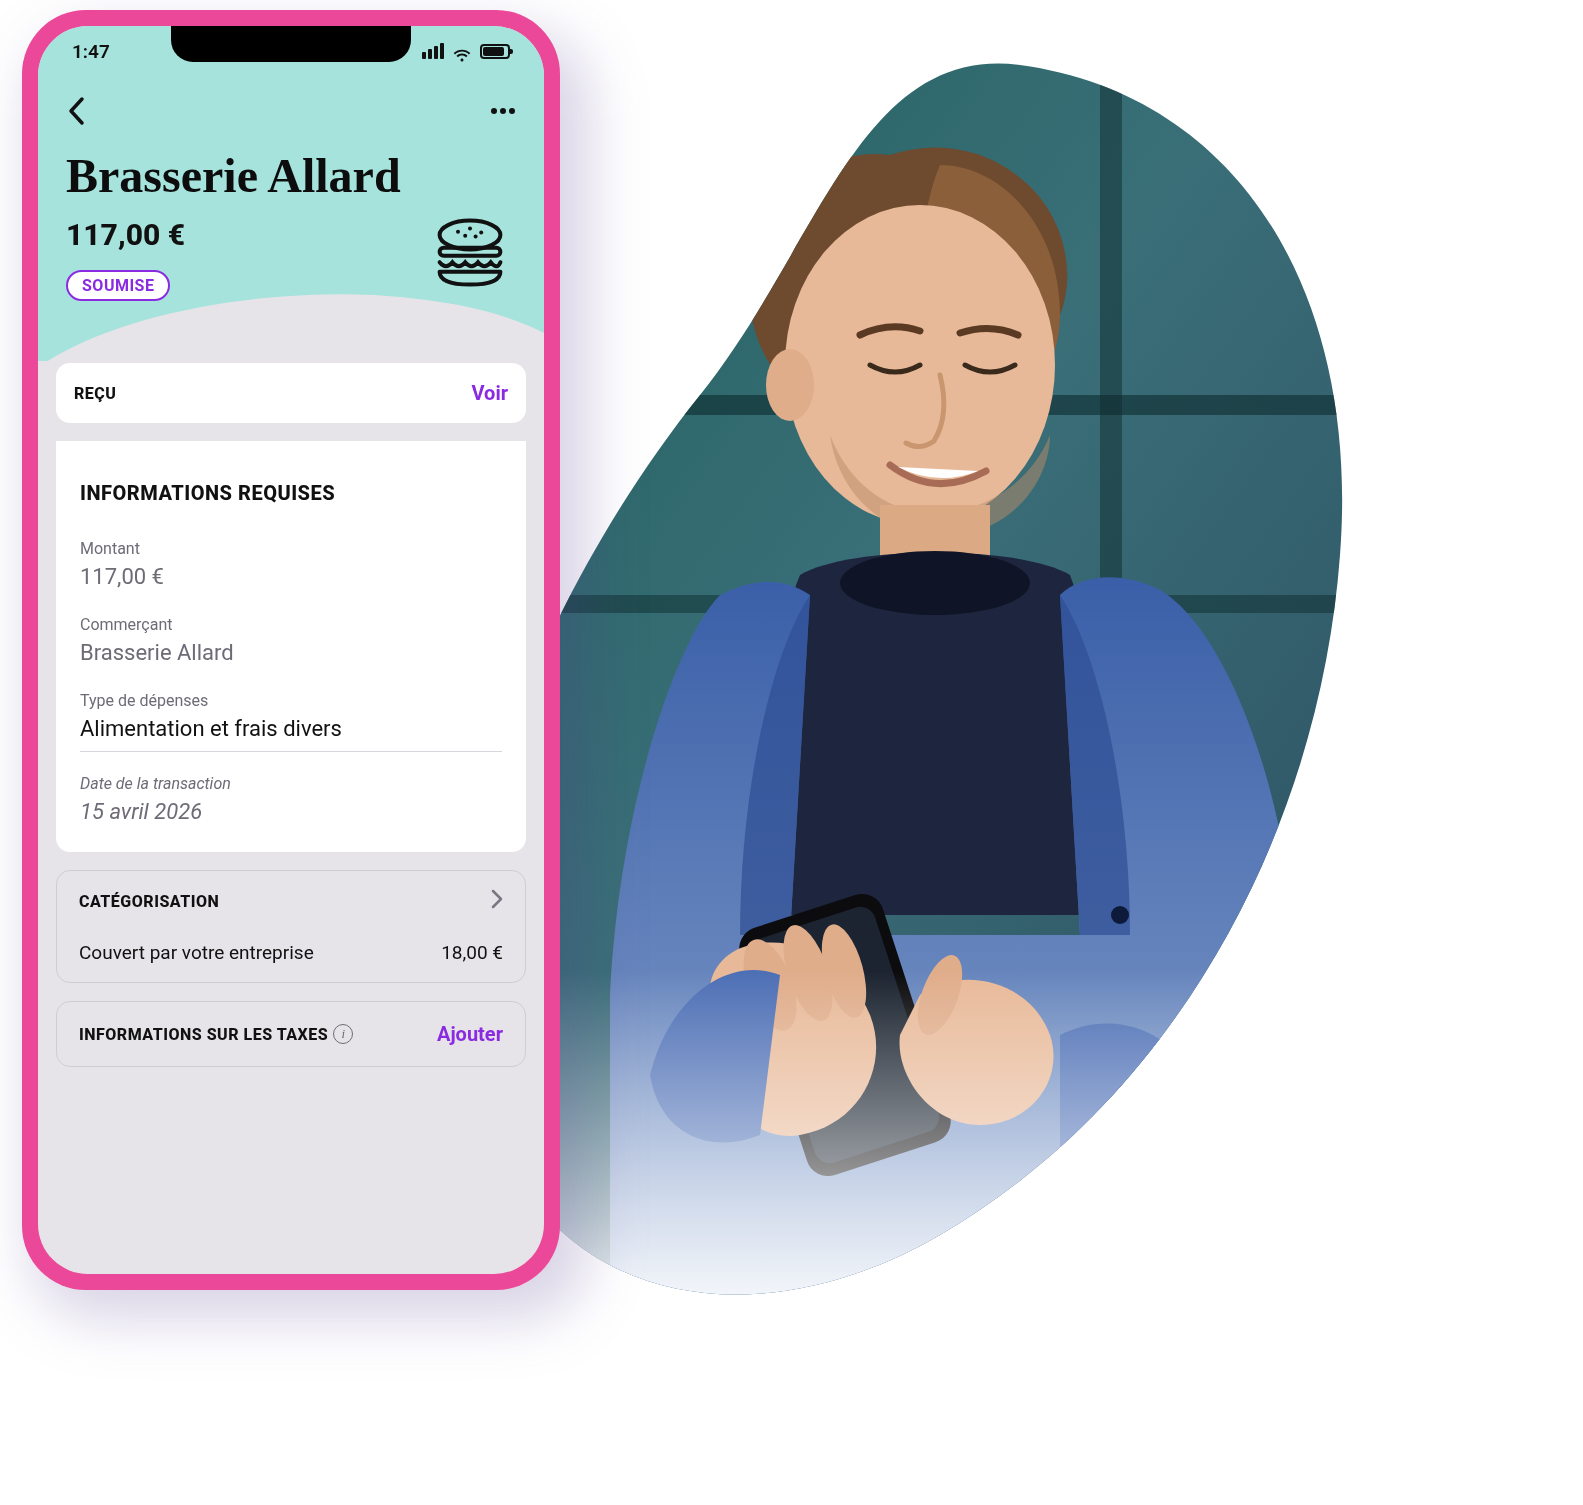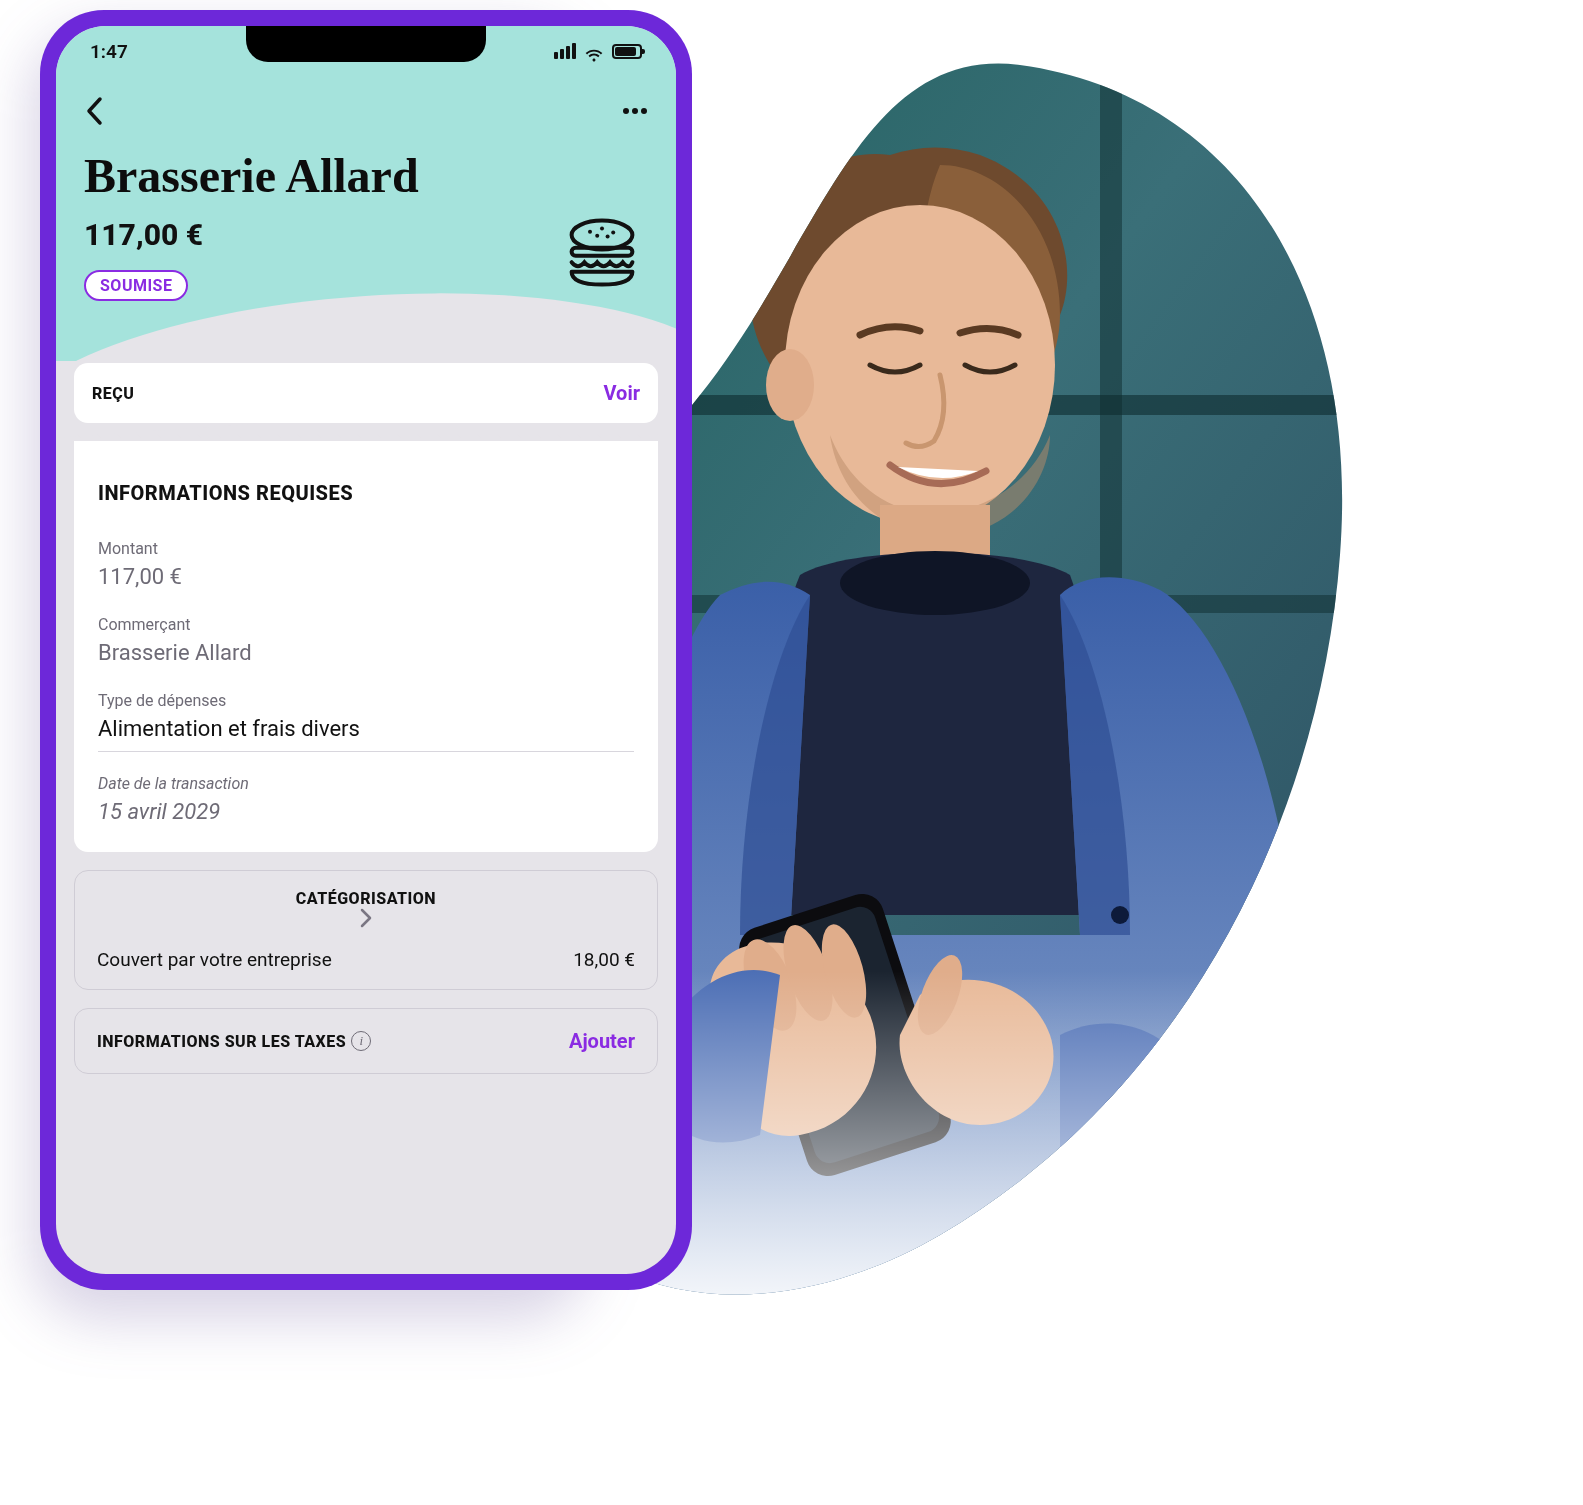--- a/index.html
+++ b/index.html
@@ -31,24 +31,24 @@
     width: 560px;
     height: 1290px;
     border-radius: 70px;
     background: rgba(80, 60, 140, 0.22);
     filter: blur(28px);
     z-index: 2;
   }
   .phone {
     position: absolute;
     top: 10px;
-    left: 40px;
-    width: 652px;
+    left: 22px;
+    width: 538px;
     height: 1280px;
-    background: #6d28d9;
+    background: #ec4899;
     border-radius: 64px;
     padding: 16px;
     z-index: 3;
   }
   .screen {
     width: 100%;
     height: 100%;
     background: #e6e4e9;
     border-radius: 50px;
     overflow: hidden;
@@ -228,21 +228,21 @@
     background: transparent;
   }
   .row {
     display: flex;
     justify-content: space-between;
     align-items: center;
   }
   .row + .row { margin-top: 14px; }
   .row .left { font-size: 19px; color: #111; }
   .row .right { font-size: 19px; color: #111; }
-  .cat-header { margin-bottom: 16px; flex-direction: column; }
+  .cat-header { margin-bottom: 28px; }
   .chev { color: #7a7683; }
 
   .tax-card {
     border: 1.5px solid #cfccd5;
     border-radius: 14px;
     padding: 20px 22px;
     display: flex;
     justify-content: space-between;
     align-items: center;
     background: transparent;
@@ -421,21 +421,21 @@
         </div>
 
         <div class="field" style="margin-bottom:10px;">
           <div class="field-label">Type de dépenses</div>
           <div class="field-value strong">Alimentation et frais divers</div>
         </div>
         <div class="divider"></div>
 
         <div class="field" style="margin-bottom:4px;font-style:italic;">
           <div class="field-label">Date de la transaction</div>
-          <div class="field-value">15 avril 2029</div>
+          <div class="field-value">15 avril 2026</div>
         </div>
       </div>
 
       <div class="bordered-card">
         <div class="row cat-header">
           <span class="label-upper">CATÉGORISATION</span>
           <span class="chev">
             <svg width="12" height="20" viewBox="0 0 12 20">
                 <path d="M2 2 L10 10 L2 18" stroke="#7a7683" stroke-width="2.5" fill="none" stroke-linecap="round" stroke-linejoin="round"></path>
               </svg>

